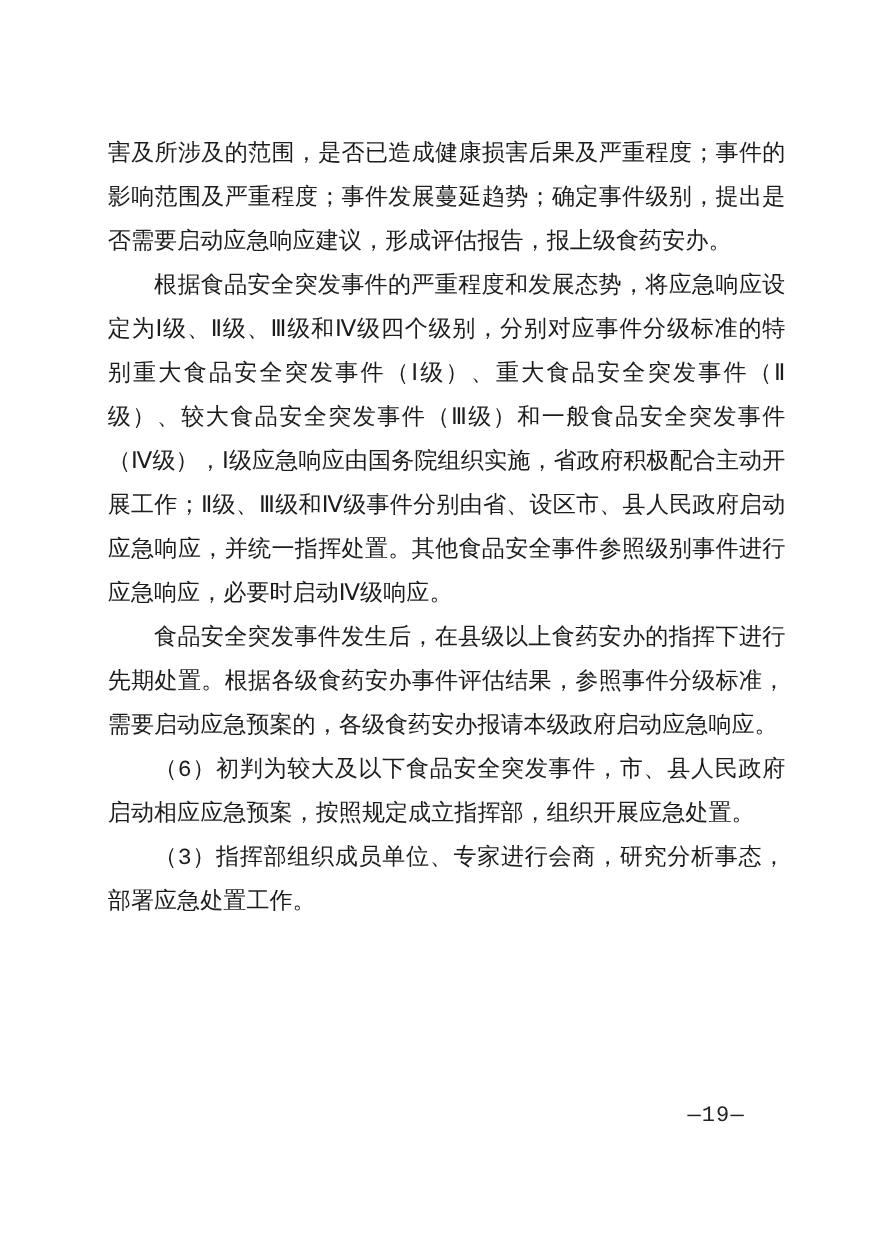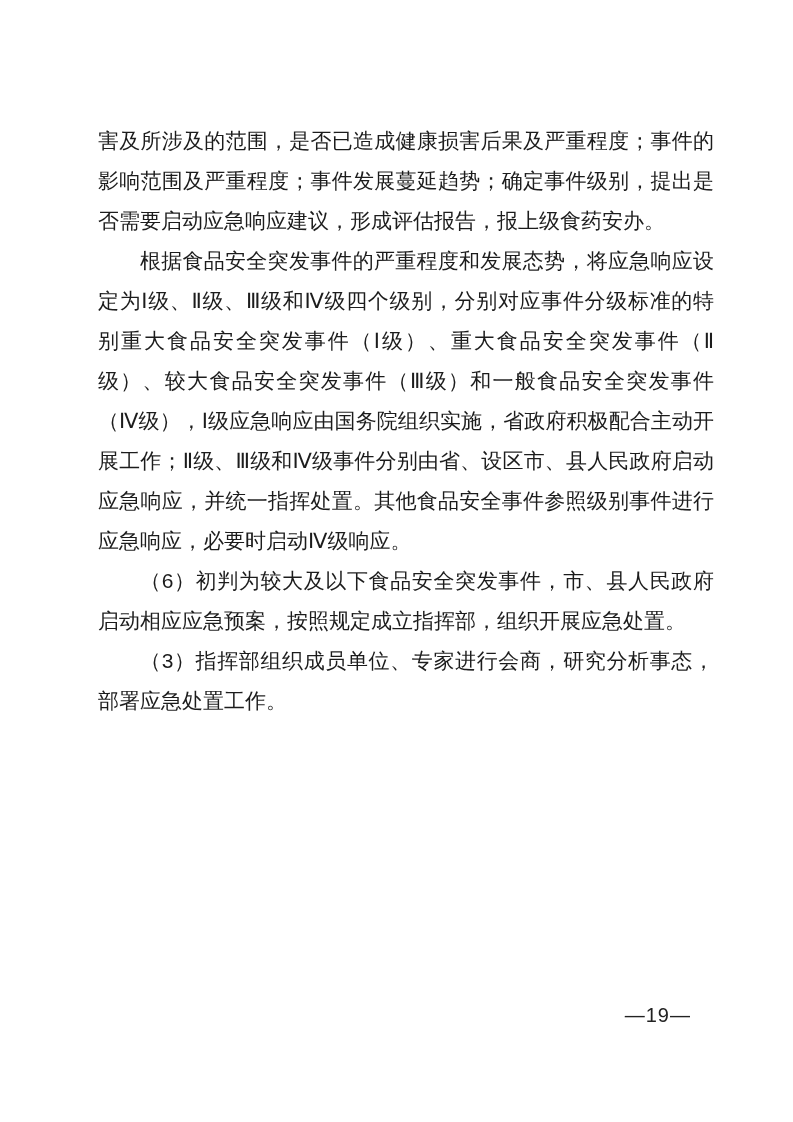--- a/index.html
+++ b/index.html
@@ -7,21 +7,21 @@
     padding: 0;
     background: #e8e8e8;
   }
   .page {
     position: relative;
     width: 793px;
     height: 1122px;
     margin: 0 auto;
     background: #ffffff;
     overflow: hidden;
-    font-family: Liberation Sans, sans-serif;
+    font-family: Liberation Mono, monospace;
     color: #1c1c1c;
   }
   .content {
     position: absolute;
     left: 98px;
     top: 121px;
     width: 616px;
     font-size: 21px;
     line-height: 40px;
     text-align: justify;
@@ -38,40 +38,41 @@
   .para-flush {
     text-indent: 0;
   }
   .section-heading {
     text-indent: 2em;
     font-weight: normal;
   }
   .page-footer {
     position: absolute;
     top: 1000px;
-    right: 102px;
+    right: 116px;
     font-size: 20px;
     line-height: 30px;
     letter-spacing: 1px;
     color: #222222;
   }
 </style>
 </head>
 <body>
 
 <div class="page">
 
   <div class="content">
 
     <p class="para-flush">害及所涉及的范围，是否已造成健康损害后果及严重程度；事件的影响范围及严重程度；事件发展蔓延趋势；确定事件级别，提出是否需要启动应急响应建议，形成评估报告，报上级食药安办。</p>
 
 
     <p class="para-indent">根据食品安全突发事件的严重程度和发展态势，将应急响应设定为Ⅰ级、Ⅱ级、Ⅲ级和Ⅳ级四个级别，分别对应事件分级标准的特别重大食品安全突发事件（Ⅰ级）、重大食品安全突发事件（Ⅱ级）、较大食品安全突发事件（Ⅲ级）和一般食品安全突发事件（Ⅳ级），Ⅰ级应急响应由国务院组织实施，省政府积极配合主动开展工作；Ⅱ级、Ⅲ级和Ⅳ级事件分别由省、设区市、县人民政府启动应急响应，并统一指挥处置。其他食品安全事件参照级别事件进行应急响应，必要时启动Ⅳ级响应。</p>
 
 
+    <p class="para-indent">食品安全突发事件发生后，在县级以上食药安办的指挥下进行先期处置。根据各级食药安办事件评估结果，参照事件分级标准，需要启动应急预案的，各级食药安办报请本级政府启动应急响应。</p>
 
 
     <p class="para-indent">（6）初判为较大及以下食品安全突发事件，市、县人民政府启动相应应急预案，按照规定成立指挥部，组织开展应急处置。</p>
 
     <p class="para-indent">（3）指挥部组织成员单位、专家进行会商，研究分析事态，部署应急处置工作。</p>
 
   </div>
 
   <div class="page-footer">—19—</div>
 

